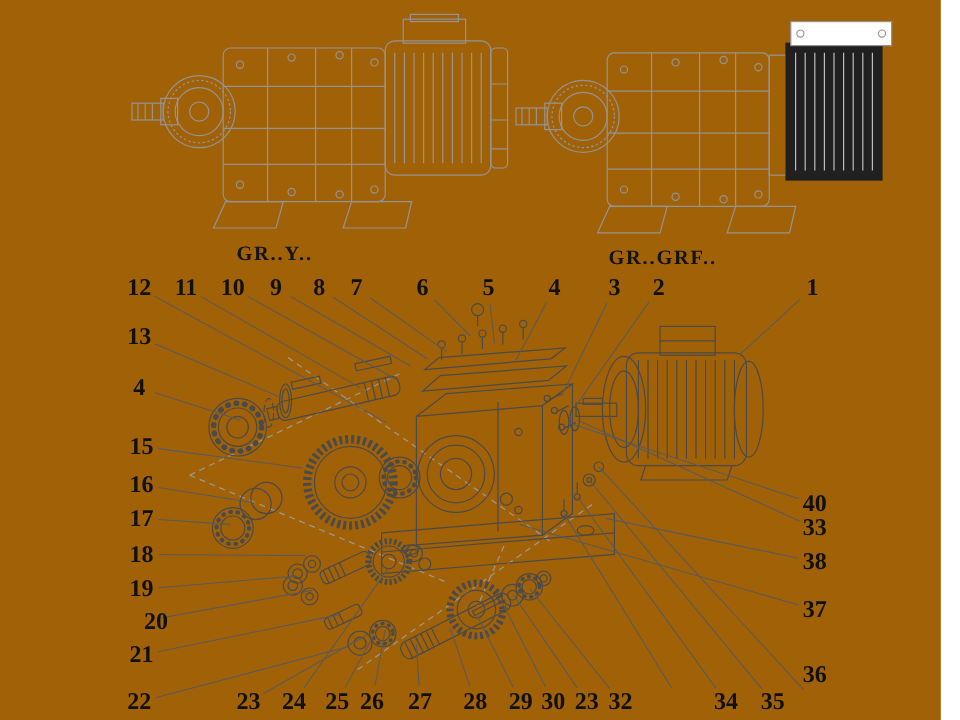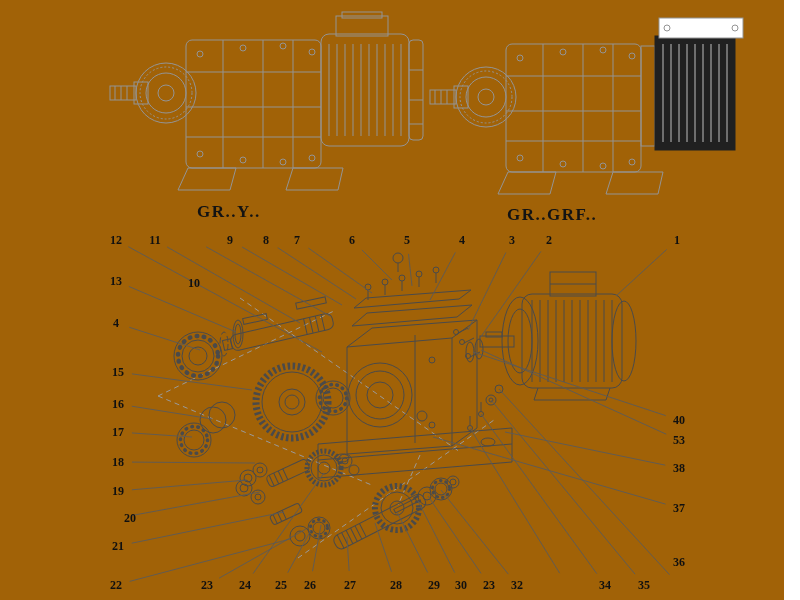--- a/index.html
+++ b/index.html
@@ -1,21 +1,21 @@
 <!DOCTYPE html>
 <html><head>
 <meta charset="utf-8">
 <style>
   html,body{margin:0;padding:0;background:#fff;}
   .page{position:relative;width:784px;height:600px;background:#a16207;overflow:hidden;
         font-family:"Liberation Serif", serif;}
   .page svg{position:absolute;left:0;top:0;}
   .title{position:absolute;font-weight:bold;font-size:17px;letter-spacing:1.5px;color:#131313;}
   .callout{position:absolute;transform:translate(-50%,-50%);font-weight:bold;
-           font-size:12px;color:#101010;line-height:1;}
+           font-size:20px;color:#101010;line-height:1;}
   .leader{stroke:#5a5a5a;stroke-width:0.9;}
 </style>
 </head>
 <body>
 
 <div class="page">
 
 <svg width="800" height="600" viewBox="0 0 800 600">
 
   <g transform="translate(108,12)" stroke="#949494" fill="none" stroke-width="1">
@@ -344,21 +344,21 @@
 <div id="callouts">
       <div class="callout" style="left: 677px; top: 240px;">1</div>
       <div class="callout" style="left: 549px; top: 240px;">2</div>
       <div class="callout" style="left: 512px; top: 240px;">3</div>
       <div class="callout" style="left: 462px; top: 240px;">4</div>
       <div class="callout" style="left: 407px; top: 240px;">5</div>
       <div class="callout" style="left: 352px; top: 240px;">6</div>
       <div class="callout" style="left: 297px; top: 240px;">7</div>
       <div class="callout" style="left: 266px; top: 240px;">8</div>
       <div class="callout" style="left: 230px; top: 240px;">9</div>
-      <div class="callout" style="left: 194px; top: 240px; margin-top: 43px;">10</div>
+      <div class="callout" style="left: 194px; top: 240px;">10</div>
       <div class="callout" style="left: 155px; top: 240px;">11</div>
       <div class="callout" style="left: 116px; top: 240px;">12</div>
       <div class="callout" style="left: 116px; top: 281px;">13</div>
       <div class="callout" style="left: 116px; top: 323px;">4</div>
       <div class="callout" style="left: 118px; top: 372px;">15</div>
       <div class="callout" style="left: 118px; top: 404px;">16</div>
       <div class="callout" style="left: 118px; top: 432px;">17</div>
       <div class="callout" style="left: 118px; top: 462px;">18</div>
       <div class="callout" style="left: 118px; top: 491px;">19</div>
       <div class="callout" style="left: 130px; top: 518px;">20</div>
@@ -373,17 +373,17 @@
       <div class="callout" style="left: 434px; top: 585px;">29</div>
       <div class="callout" style="left: 461px; top: 585px;">30</div>
       <div class="callout" style="left: 489px; top: 585px;">23</div>
       <div class="callout" style="left: 517px; top: 585px;">32</div>
       <div class="callout" style="left: 567px; top: 585px; margin-top: 48px;">33</div>
       <div class="callout" style="left: 605px; top: 585px;">34</div>
       <div class="callout" style="left: 644px; top: 585px;">35</div>
       <div class="callout" style="left: 679px; top: 562px;">36</div>
       <div class="callout" style="left: 679px; top: 508px;">37</div>
       <div class="callout" style="left: 679px; top: 468px;">38</div>
-      <div class="callout" style="left: 679px; top: 440px;">53</div>
+      <div class="callout" style="left: 679px; top: 440px;">33</div>
       <div class="callout" style="left: 679px; top: 420px;">40</div>
     </div>
 
 </div>
 
 </body></html>

